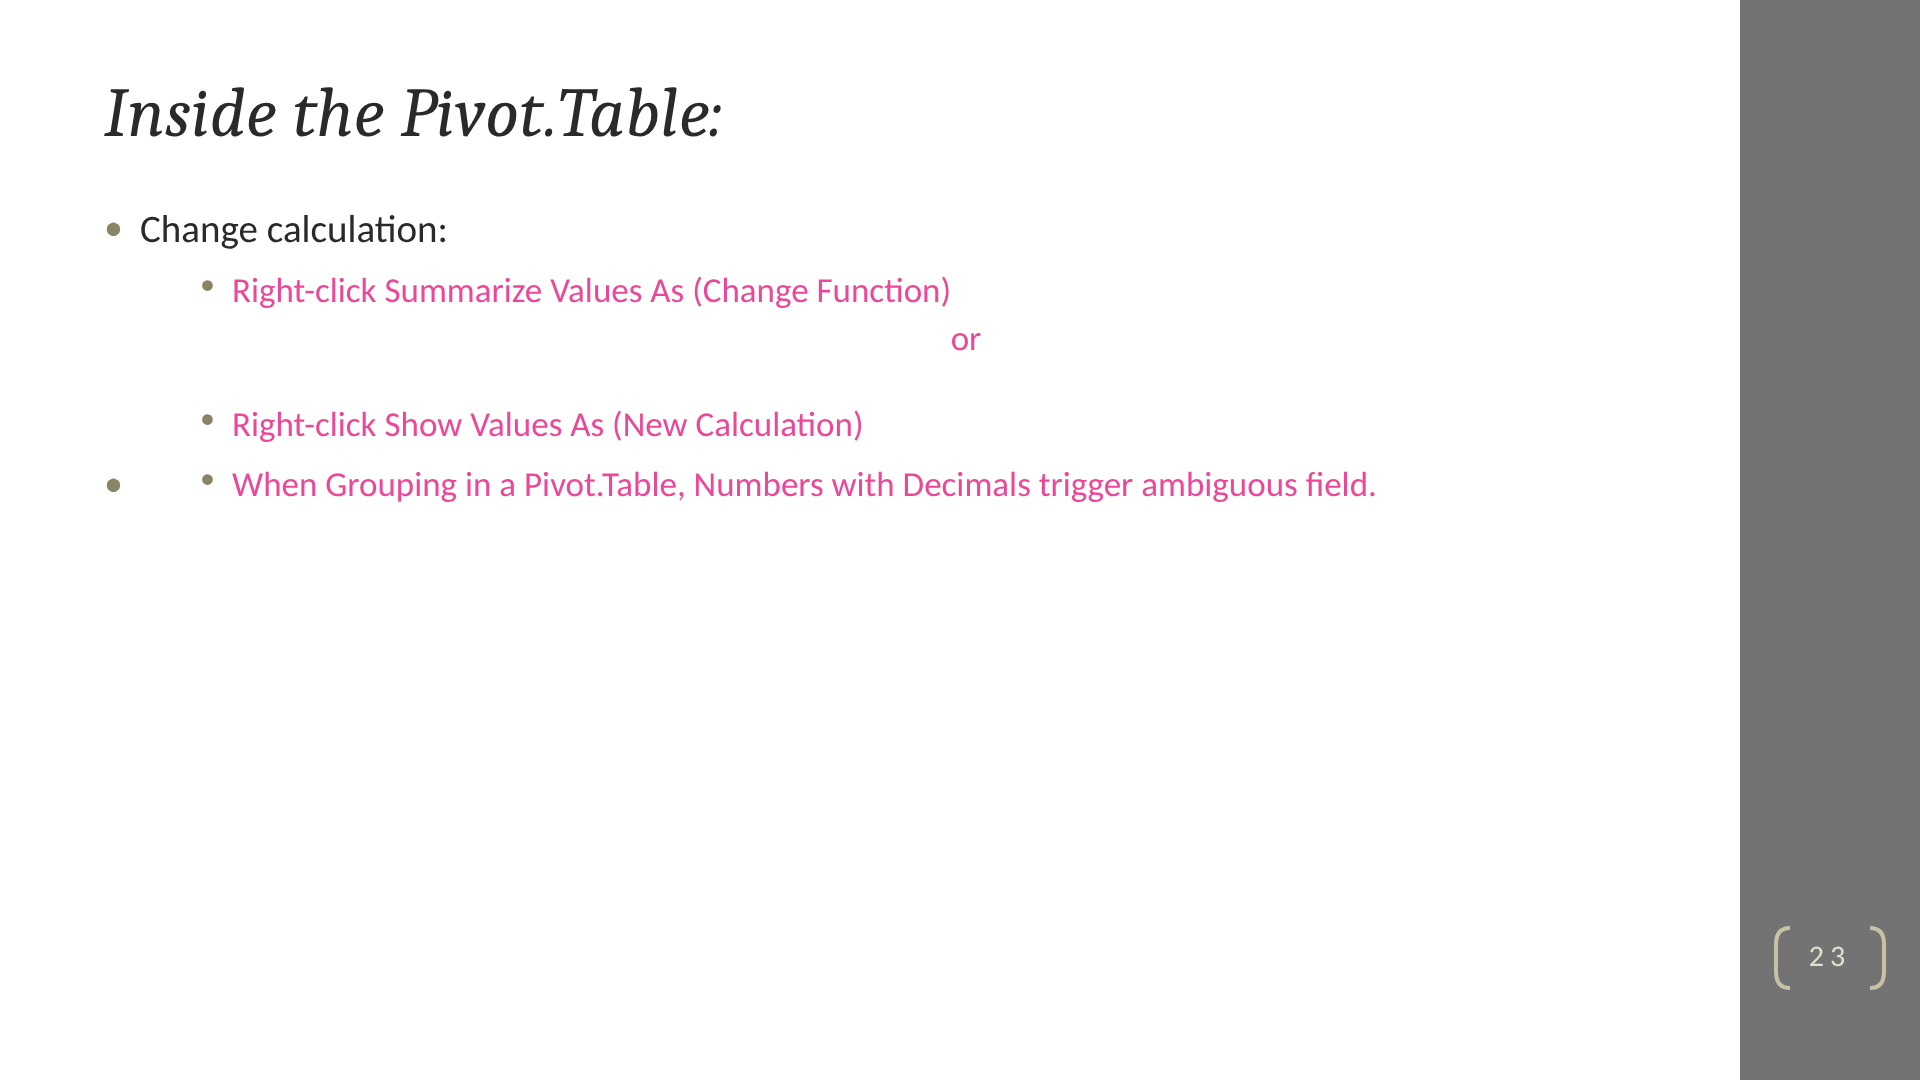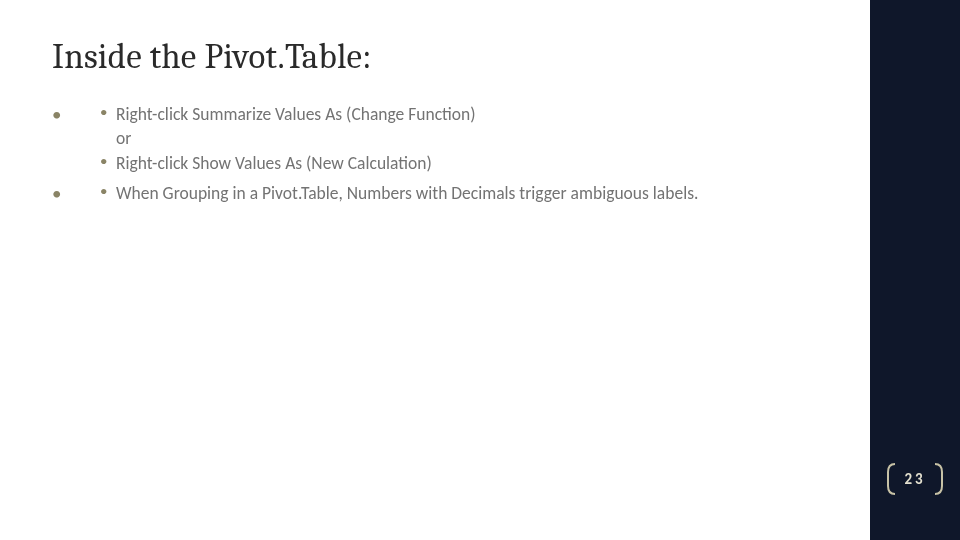--- a/index.html
+++ b/index.html
@@ -9,38 +9,38 @@
     width: 960px;
     height: 540px;
     background: #ffffff;
   }
   .sidebar {
     position: absolute;
     top: 0;
     right: 0;
     width: 90px;
     height: 540px;
-    background: #0f172a;
-    font-weight: bold;
+    background: #737373;
   }
   .content {
     position: absolute;
     top: 0;
     left: 0;
     width: 870px;
     height: 540px;
     padding: 36px 20px 0 52px;
   }
   .title {
     font-family: Cambria, Georgia, "Times New Roman", serif;
     font-size: 35px;
     font-weight: 400;
     color: #2a2a2a;
     margin-bottom: 26px;
     letter-spacing: 0.2px;
+    font-style: italic;
   }
   ul.level1 {
     list-style: none;
     font-size: 19.5px;
     color: #2a2a2a;
     line-height: 1.28;
   }
   ul.level1 > li {
     position: relative;
     padding-left: 18px;
@@ -50,41 +50,42 @@
     content: "•";
     position: absolute;
     left: 0;
     top: 0;
     color: #8a8466;
     font-size: 19px;
   }
   ul.level2 {
     list-style: none;
     font-size: 17.5px;
-    color: #737373;
+    color: #ec4899;
     margin: 6px 0 8px 30px;
     line-height: 1.28;
   }
   ul.level2 > li {
     position: relative;
     padding-left: 16px;
     margin-bottom: 2px;
   }
   ul.level2 > li::before {
     content: "•";
     position: absolute;
     left: 0;
     top: 0;
     color: #8a8466;
     font-size: 15px;
   }
   .or-line {
     padding-left: 16px;
     font-size: 17.5px;
-    margin-bottom: 2px;
+    margin-bottom: 20px;
+    text-align: center;
   }
   .pagenum-wrap {
     position: absolute;
     right: 14px;
     bottom: 44px;
     width: 62px;
     height: 34px;
     display: flex;
     align-items: center;
     justify-content: center;
@@ -123,26 +124,27 @@
           </svg>
       </span>
     </div>
   </div>
 
   <div class="content">
     <h1 class="title">Inside the Pivot.Table:</h1>
 
     <ul class="level1">
       <li>
+        <span>Change calculation:</span>
         <ul class="level2">
           <li>Right-click Summarize Values As (Change Function)</li>
           <div class="or-line">or</div>
           <li>Right-click Show Values As (New Calculation)</li>
         </ul>
       </li>
       <li>
         <ul class="level2">
-          <li>When Grouping in a Pivot.Table, Numbers with Decimals trigger ambiguous labels.</li>
+          <li>When Grouping in a Pivot.Table, Numbers with Decimals trigger ambiguous field.</li>
         </ul>
       </li>
     </ul>
   </div>
 </div>
 
 </body></html>

